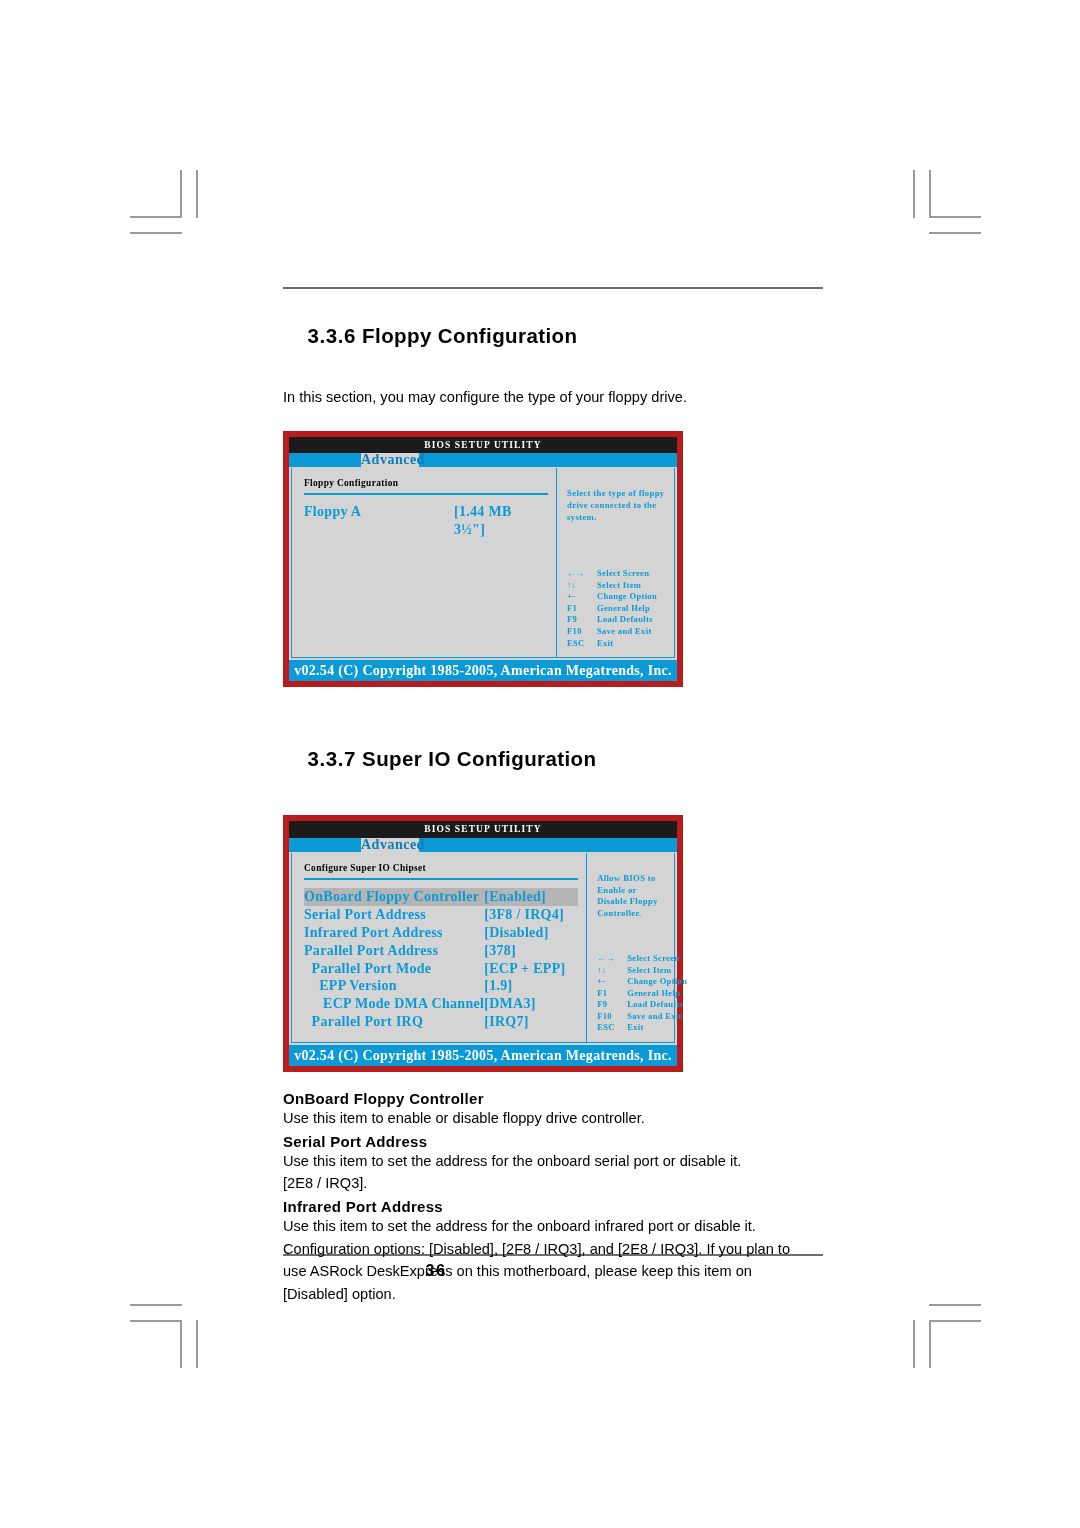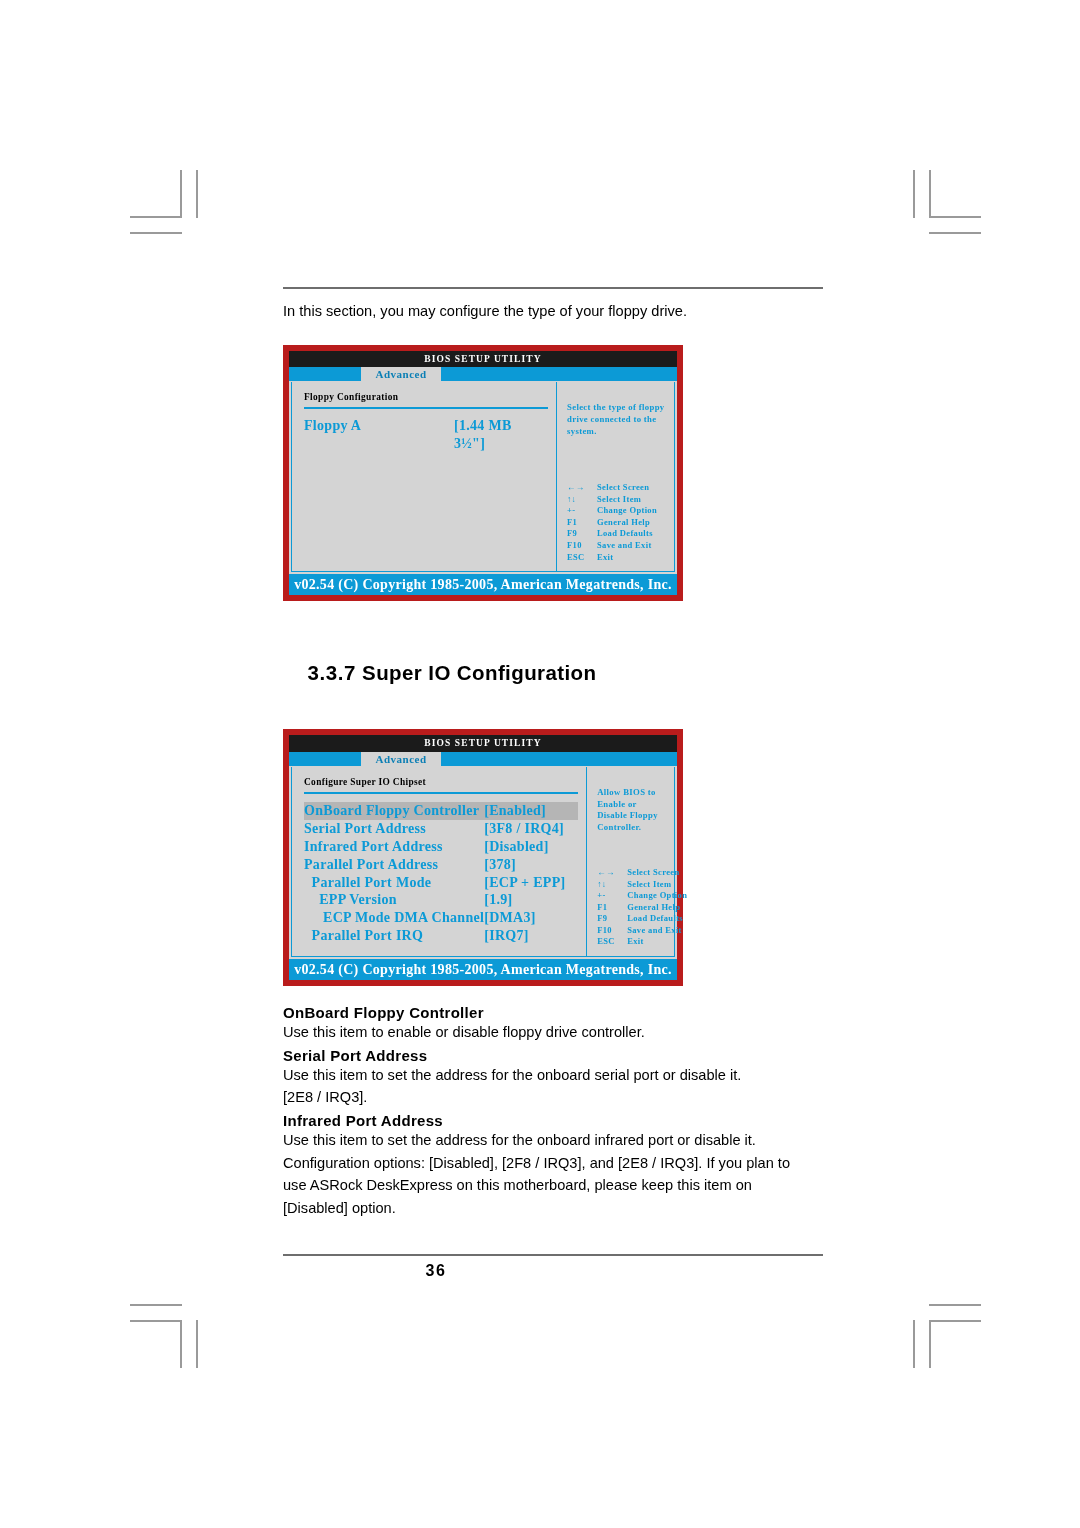--- a/index.html
+++ b/index.html
@@ -115,25 +115,25 @@
   }
   .bios-tabbar {
     background: #0c9ad6;
     height: 14px;
     position: relative;
   }
   .bios-tab {
     position: absolute;
     left: 72px;
     top: 0;
-    width: 80px;
+    width: 58px;
     height: 14px;
     background: #d4d4d4;
     color: #0b7fb5;
-    font-size: 11px;
+    font-size: 14px;
     font-weight: bold;
     letter-spacing: 0.5px;
     text-align: center;
     line-height: 14px;
   }
   .bios-body {
     display: flex;
     border: 1px solid #0c9ad6;
     border-top: none;
     margin: 1px 2px 2px 2px;
@@ -251,20 +251,23 @@
     <div class="v b"></div>
     <div class="h c"></div>
     <div class="v d"></div>
 </div>
 
 <div class="rule" id="rule-top"></div>
 <div class="rule" id="rule-bottom"></div>
 
 <div id="content">
 
+  <h2 class="section-heading" style="margin-bottom:14px;">
+    <span class="num">3.3.6</span><span> </span><span>Floppy Configuration</span>
+  </h2>
 
   <p class="body-line" style="margin-bottom:22px;">In this section, you may configure the type of your floppy drive.</p>
 
   <div class="bios">
     <div class="bios-title">BIOS SETUP UTILITY</div>
     <div class="bios-tabbar">
       <div class="bios-tab">Advanced</div>
     </div>
     <div class="bios-body">
       <div class="bios-main">

